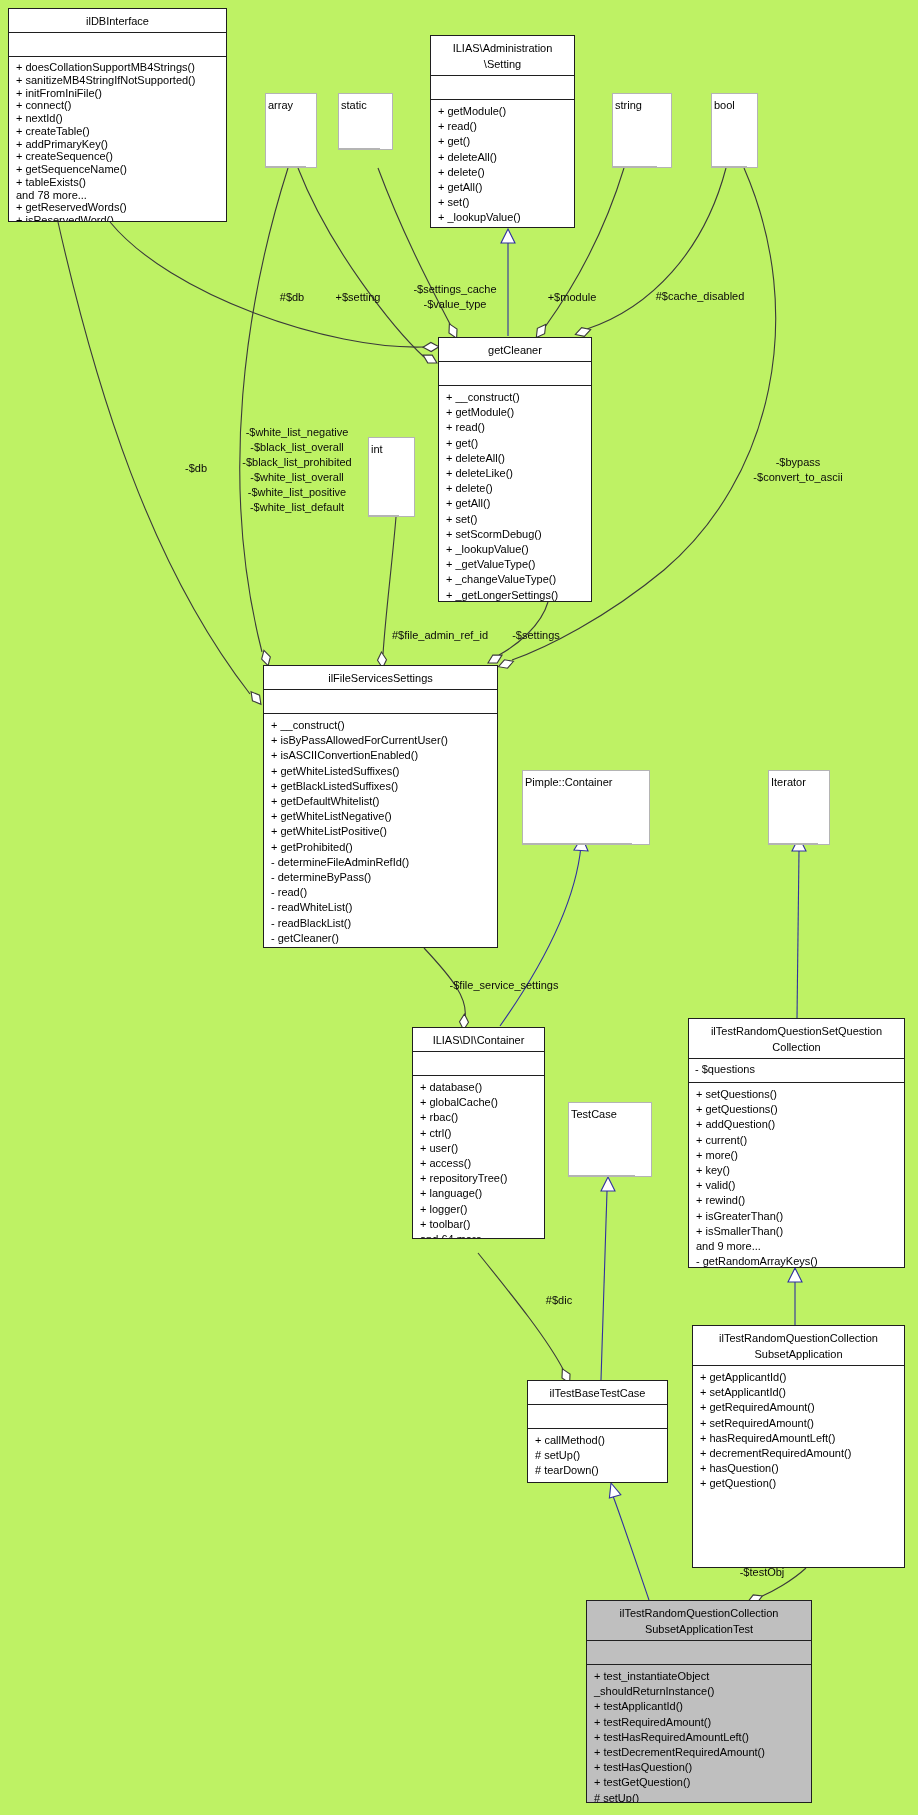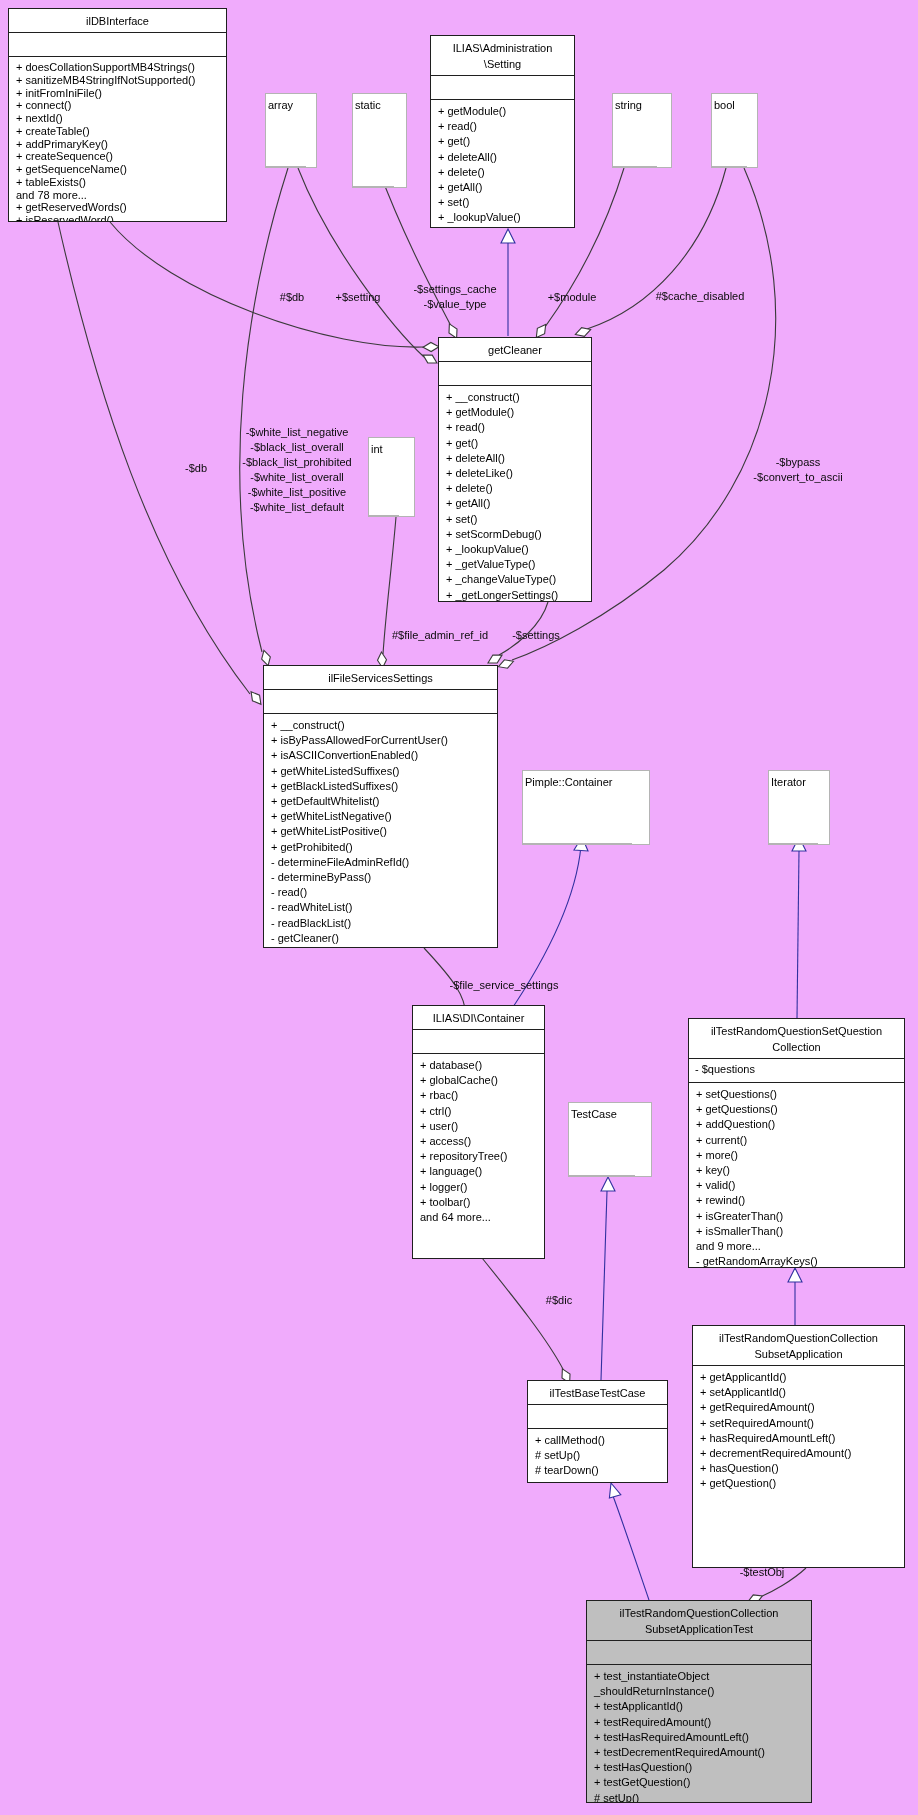--- a/index.html
+++ b/index.html
@@ -1,16 +1,16 @@
 <!DOCTYPE html>
 <html><head>
 <meta charset="utf-8">
 <style>
   html,body{margin:0;padding:0;background:#fff;}
-  .canvas{position:relative;width:918px;height:1815px;background:#f0abfc;overflow:hidden;
+  .canvas{position:relative;width:918px;height:1815px;background:#bef264;overflow:hidden;
           font-family:"Liberation Sans","DejaVu Sans",sans-serif;font-size:11px;color:#000;}
   svg.edges{position:absolute;left:0;top:0;width:918px;height:1815px;}
 
   .uml-box{position:absolute;background:#fff;border:1.5px solid #1f1f1f;
            display:flex;flex-direction:column;box-sizing:border-box;}
   .uml-box.gray{background:#bfbfbf;}
   .uml-title{flex:0 0 auto;text-align:center;padding:4px 3px 3px;border-bottom:1.5px solid #1f1f1f;
              white-space:pre-line;line-height:16px;}
   .uml-attrs{flex:0 0 auto;min-height:17px;border-bottom:1.5px solid #1f1f1f;padding:3px 6px;}
   .uml-methods{flex:1 1 auto;padding:4px 6px 4px 7px;overflow:hidden;}
@@ -117,21 +117,21 @@
         <div class="m">+ _lookupValue()</div>
       </div>
   </div>
 
   <div class="type-box" style="left:265px;top:93px;width:52px;height:75px">
     <div class="t-title">array</div>
     <div class="t-cell"></div>
     <div class="t-cell"></div>
   </div>
 
-  <div class="type-box" style="left:352px;top:93px;width:55px;height:95px">
+  <div class="type-box" style="left:338px;top:93px;width:55px;height:57px">
     <div class="t-title">static</div>
     <div class="t-cell"></div>
     <div class="t-cell"></div>
   </div>
 
   <div class="type-box" style="left:612px;top:93px;width:60px;height:75px">
     <div class="t-title">string</div>
     <div class="t-cell"></div>
     <div class="t-cell"></div>
   </div>
@@ -196,21 +196,21 @@
     <div class="t-cell"></div>
     <div class="t-cell"></div>
   </div>
 
   <div class="type-box" style="left:768px;top:770px;width:62px;height:75px">
     <div class="t-title">Iterator</div>
     <div class="t-cell"></div>
     <div class="t-cell"></div>
   </div>
 
-  <div class="uml-box" style="left:412px;top:1005px;width:133px;height:254px">
+  <div class="uml-box" style="left:412px;top:1027px;width:133px;height:212px">
     <div class="uml-title">ILIAS\DI\Container</div>
     <div class="uml-attrs"></div>
     <div class="uml-methods">
         <div class="m">+ database()</div>
         <div class="m">+ globalCache()</div>
         <div class="m">+ rbac()</div>
         <div class="m">+ ctrl()</div>
         <div class="m">+ user()</div>
         <div class="m">+ access()</div>
         <div class="m">+ repositoryTree()</div>

